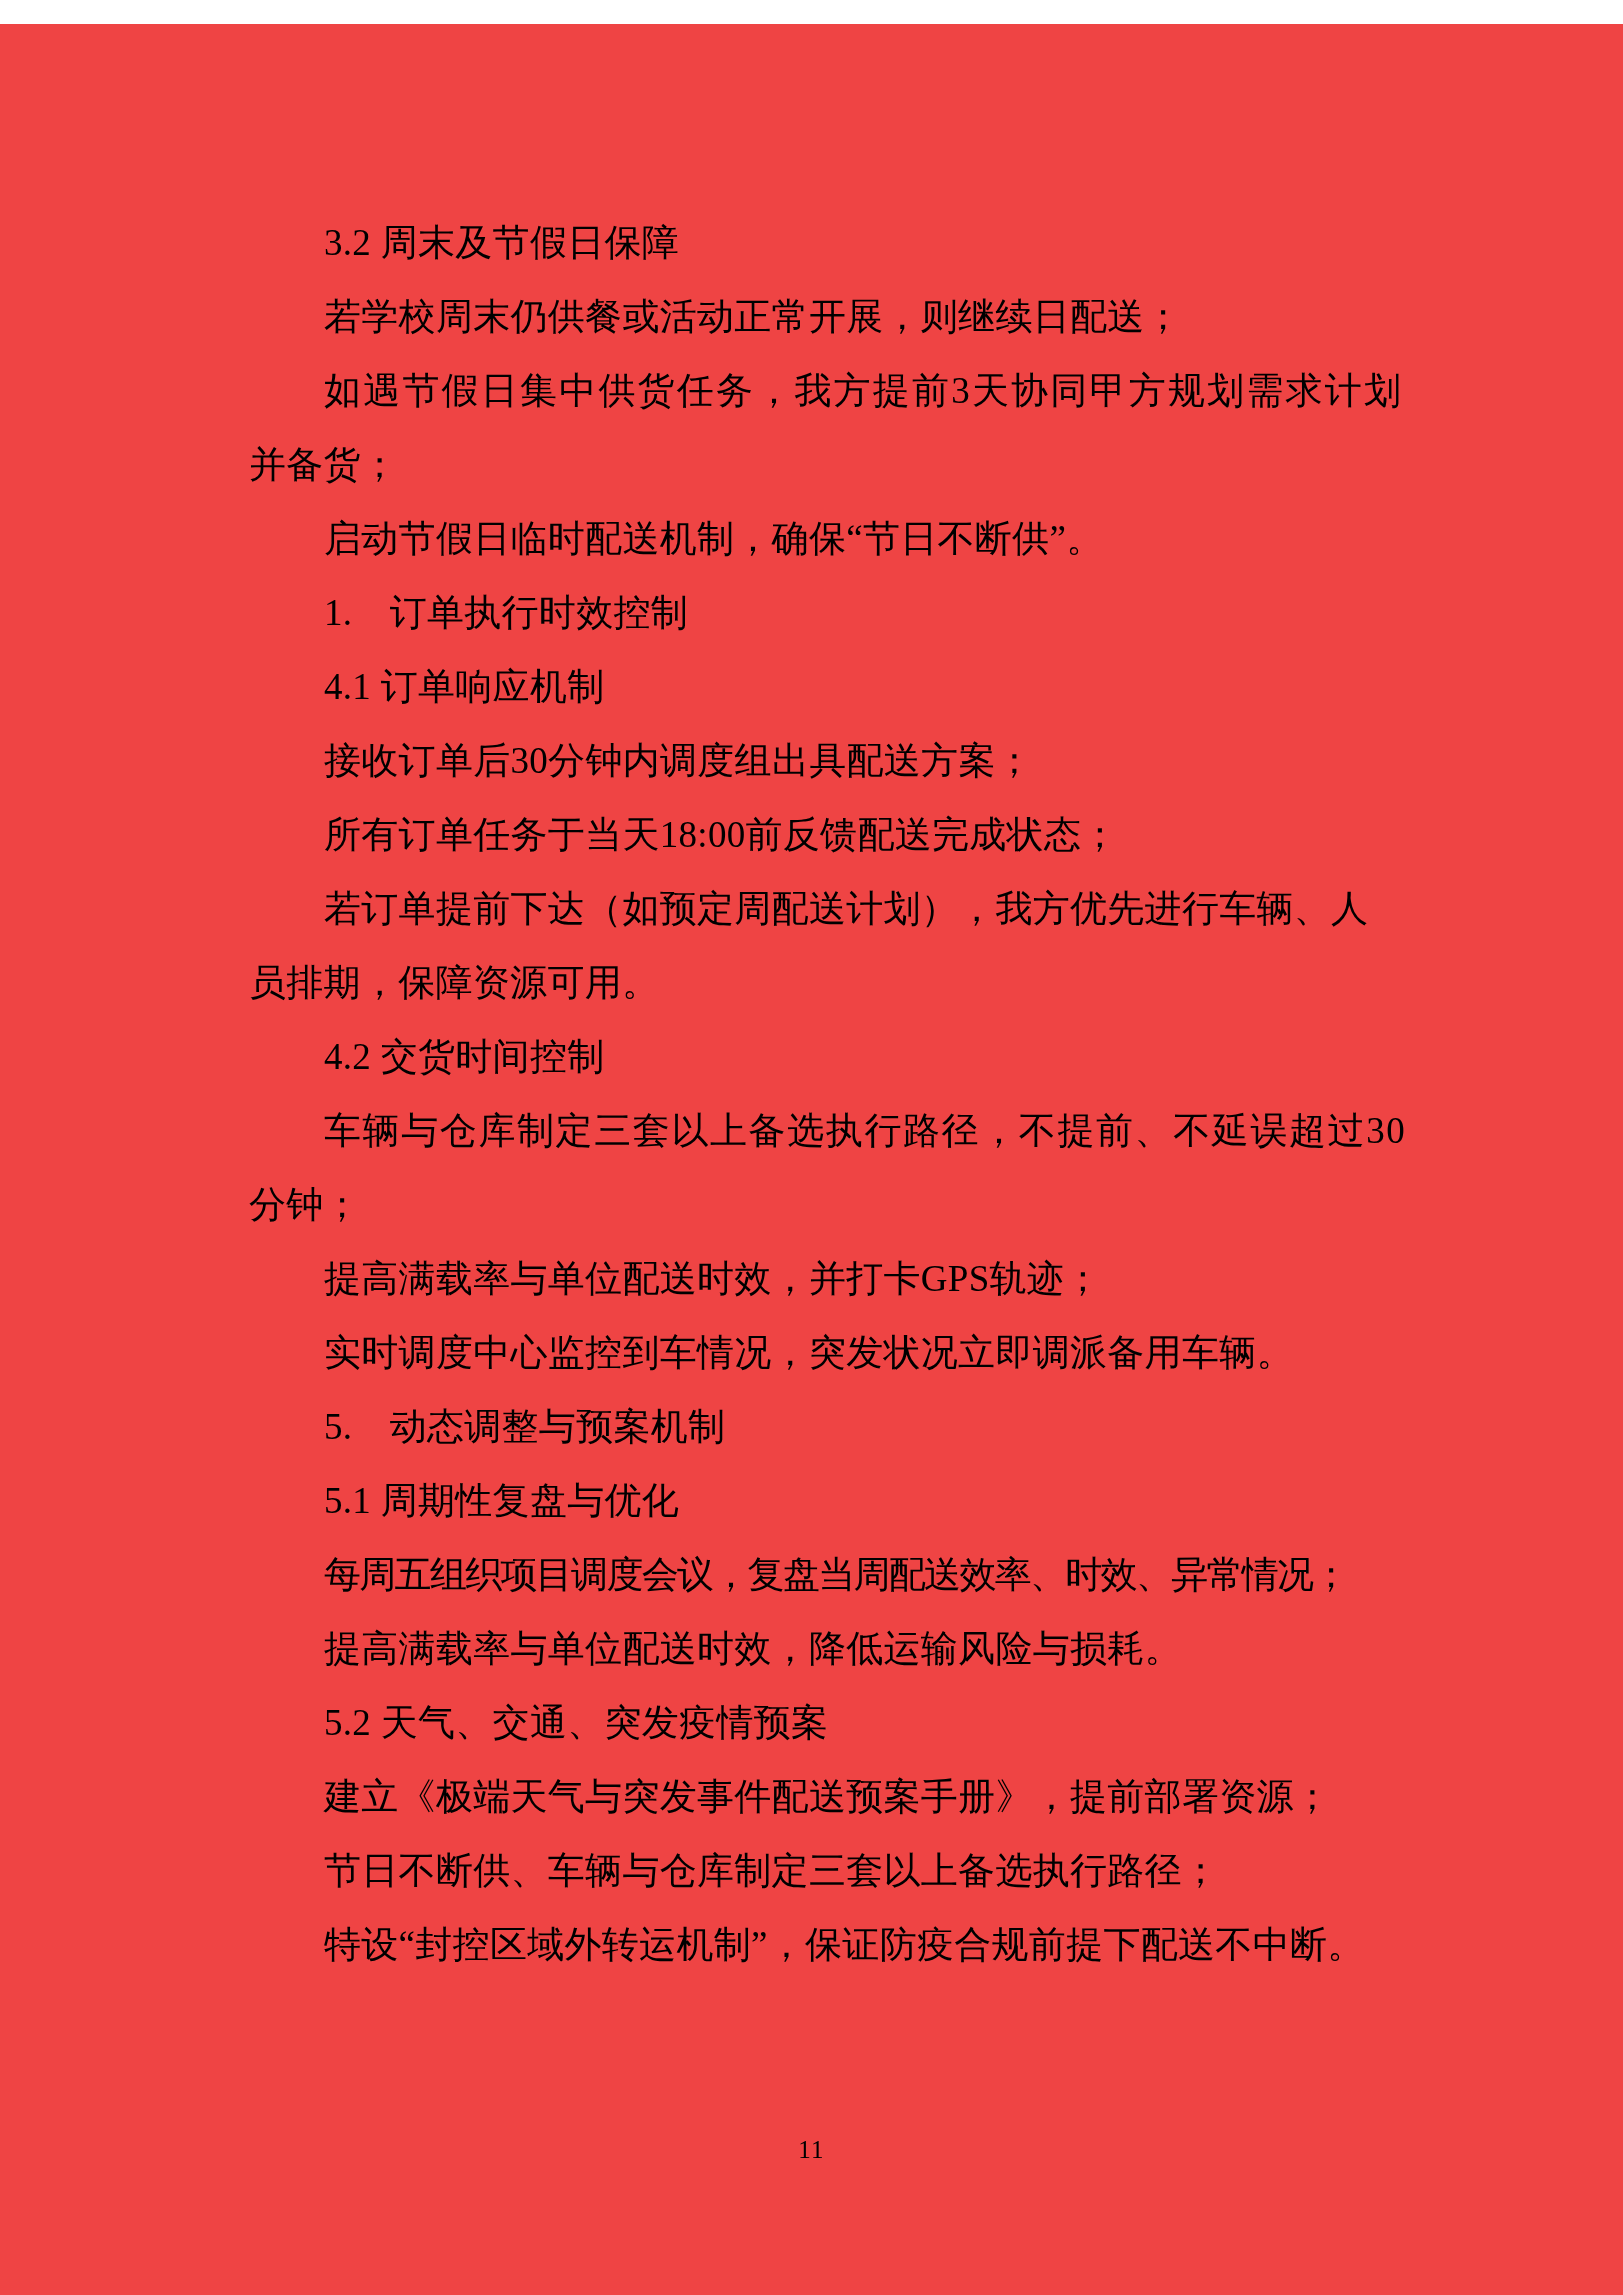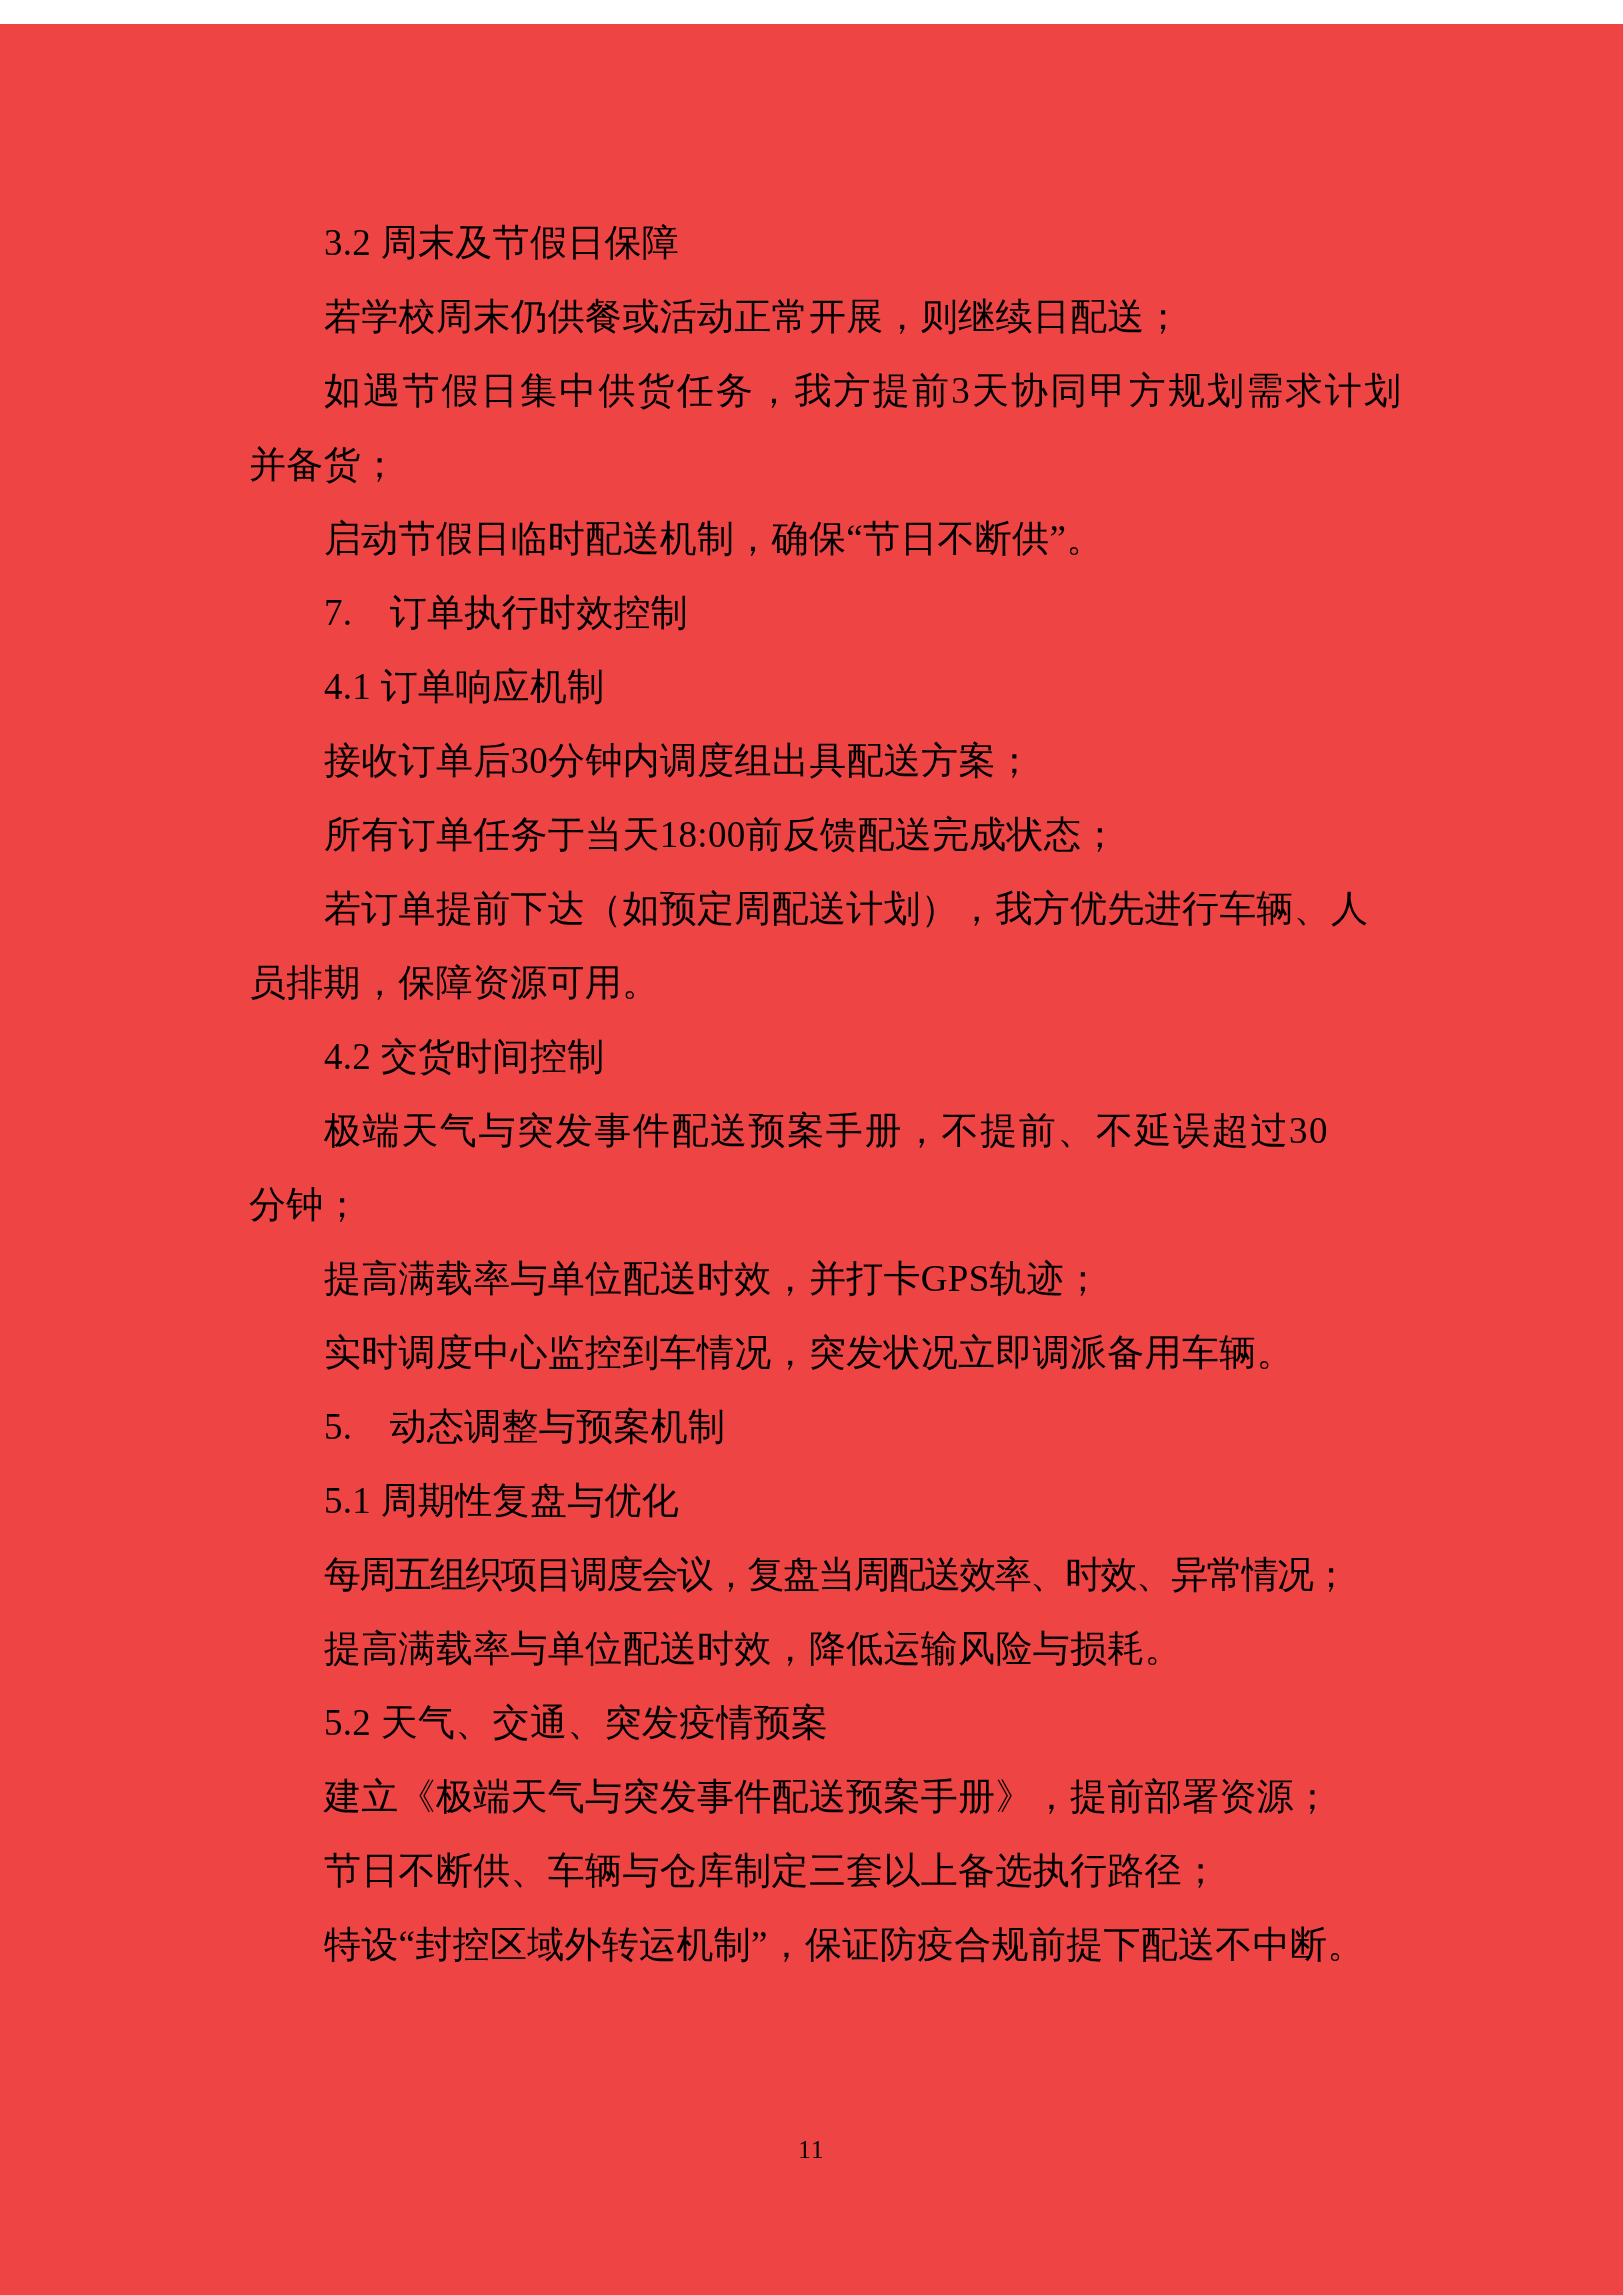--- a/index.html
+++ b/index.html
@@ -52,28 +52,28 @@
 </head>
 <body>
 
 <div class="page">
   <div class="text-block">
     <div class="line indent">3.2 周末及节假日保障</div>
     <div class="line indent">若学校周末仍供餐或活动正常开展，则继续日配送；</div>
     <div class="line indent sp1">如遇节假日集中供货任务，我方提前3天协同甲方规划需求计划</div>
     <div class="line">并备货；</div>
     <div class="line indent">启动节假日临时配送机制，确保“节日不断供”。</div>
-    <div class="line indent">7.　订单执行时效控制</div>
+    <div class="line indent">1.　订单执行时效控制</div>
     <div class="line indent">4.1 订单响应机制</div>
     <div class="line indent">接收订单后30分钟内调度组出具配送方案；</div>
     <div class="line indent">所有订单任务于当天18:00前反馈配送完成状态；</div>
     <div class="line indent">若订单提前下达（如预定周配送计划），我方优先进行车辆、人</div>
     <div class="line">员排期，保障资源可用。</div>
     <div class="line indent">4.2 交货时间控制</div>
-    <div class="line indent sp2">极端天气与突发事件配送预案手册，不提前、不延误超过30</div>
+    <div class="line indent sp2">车辆与仓库制定三套以上备选执行路径，不提前、不延误超过30</div>
     <div class="line">分钟；</div>
     <div class="line indent">提高满载率与单位配送时效，并打卡GPS轨迹；</div>
     <div class="line indent">实时调度中心监控到车情况，突发状况立即调派备用车辆。</div>
     <div class="line indent">5.　动态调整与预案机制</div>
     <div class="line indent">5.1 周期性复盘与优化</div>
     <div class="line indent tight">每周五组织项目调度会议，复盘当周配送效率、时效、异常情况；</div>
     <div class="line indent">提高满载率与单位配送时效，降低运输风险与损耗。</div>
     <div class="line indent">5.2 天气、交通、突发疫情预案</div>
     <div class="line indent">建立《极端天气与突发事件配送预案手册》，提前部署资源；</div>
     <div class="line indent">节日不断供、车辆与仓库制定三套以上备选执行路径；</div>

